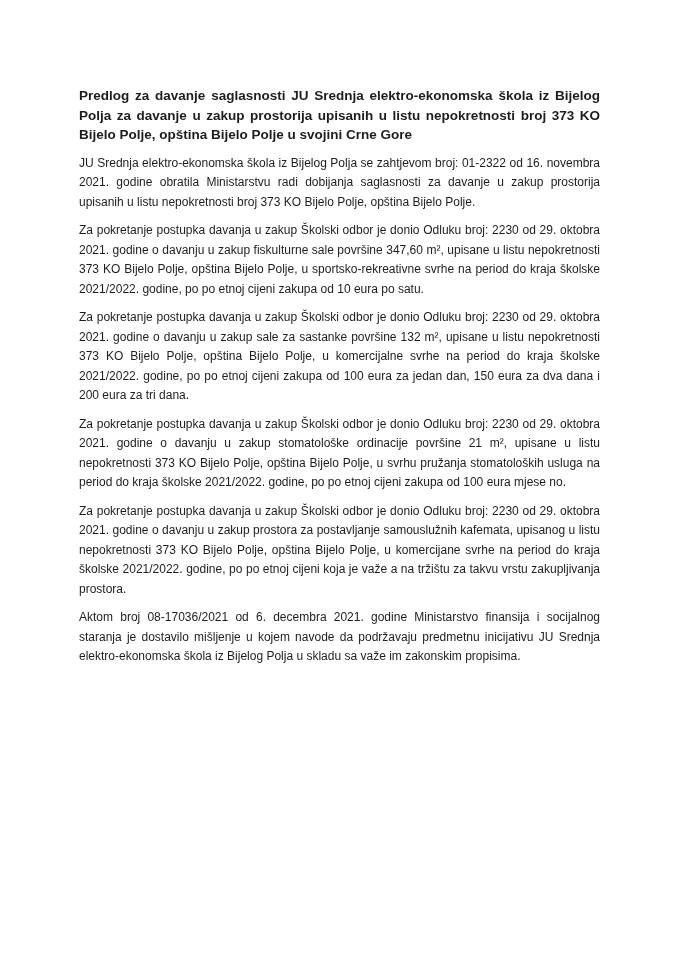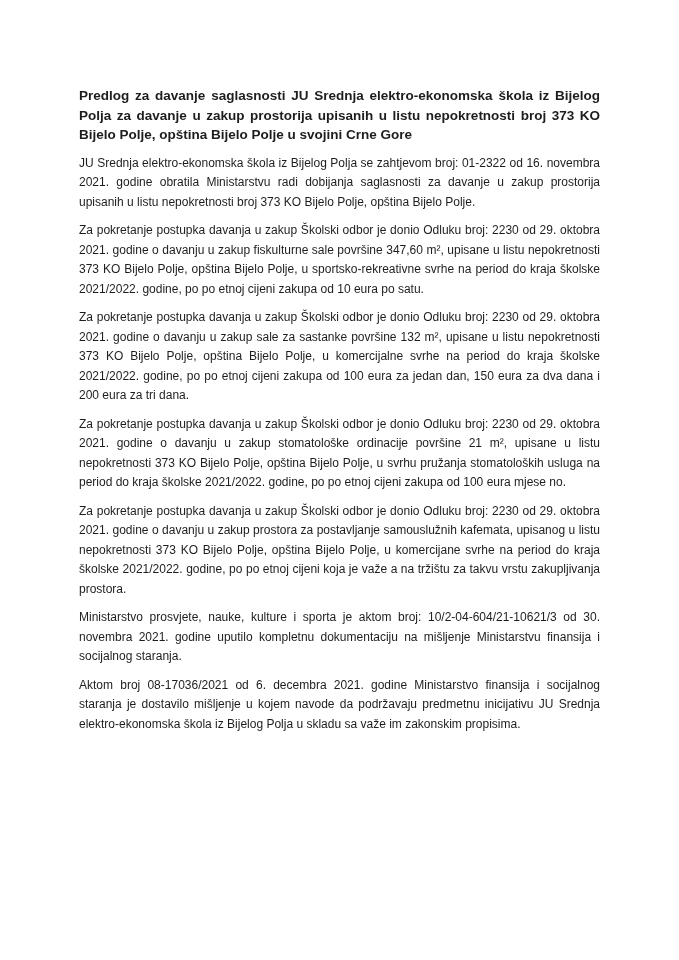--- a/index.html
+++ b/index.html
@@ -45,16 +45,15 @@
   <p class="doc-para">JU Srednja elektro-ekonomska škola iz Bijelog Polja se zahtjevom broj: 01-2322 od 16. novembra 2021. godine obratila Ministarstvu radi dobijanja saglasnosti za davanje u zakup prostorija upisanih u listu nepokretnosti broj 373 KO Bijelo Polje, opština Bijelo Polje.</p>
 
   <p class="doc-para">Za pokretanje postupka davanja u zakup Školski odbor je donio Odluku broj: 2230 od 29. oktobra 2021. godine o davanju u zakup fiskulturne sale površine 347,60 m², upisane u listu nepokretnosti 373 KO Bijelo Polje, opština Bijelo Polje, u sportsko-rekreativne svrhe na period do kraja školske 2021/2022. godine, po po etnoj cijeni zakupa od 10 eura po satu.</p>
 
   <p class="doc-para">Za pokretanje postupka davanja u zakup Školski odbor je donio Odluku broj: 2230 od 29. oktobra 2021. godine o davanju u zakup sale za sastanke površine 132 m², upisane u listu nepokretnosti 373 KO Bijelo Polje, opština Bijelo Polje, u komercijalne svrhe na period do kraja školske 2021/2022. godine, po po etnoj cijeni zakupa od 100 eura za jedan dan, 150 eura za dva dana i 200 eura za tri dana.</p>
 
   <p class="doc-para">Za pokretanje postupka davanja u zakup Školski odbor je donio Odluku broj: 2230 od 29. oktobra 2021. godine o davanju u zakup stomatološke ordinacije površine 21 m², upisane u listu nepokretnosti 373 KO Bijelo Polje, opština Bijelo Polje, u svrhu pružanja stomatoloških usluga na period do kraja školske 2021/2022. godine, po po etnoj cijeni zakupa od 100 eura mjese no.</p>
 
   <p class="doc-para">Za pokretanje postupka davanja u zakup Školski odbor je donio Odluku broj: 2230 od 29. oktobra 2021. godine o davanju u zakup prostora za postavljanje samouslužnih kafemata, upisanog u listu nepokretnosti 373 KO Bijelo Polje, opština Bijelo Polje, u komercijane svrhe na period do kraja školske 2021/2022. godine, po po etnoj cijeni koja je važe a na tržištu za takvu vrstu zakupljivanja prostora.</p>
 
-  <p class="doc-para">Ministarstvo prosvjete, nauke, kulture i sporta je aktom broj: 10/2-04-604/21-10621/3 od 30. novembra 2021. godine uputilo kompletnu dokumentaciju na mišljenje Ministarstvu finansija i socijalnog staranja.</p>
 
   <p class="doc-para">Aktom broj 08-17036/2021 od 6. decembra 2021. godine Ministarstvo finansija i socijalnog staranja je dostavilo mišljenje u kojem navode da podržavaju predmetnu inicijativu JU Srednja elektro-ekonomska škola iz Bijelog Polja u skladu sa važe im zakonskim propisima.</p>
 </div>
 
 </body></html>

